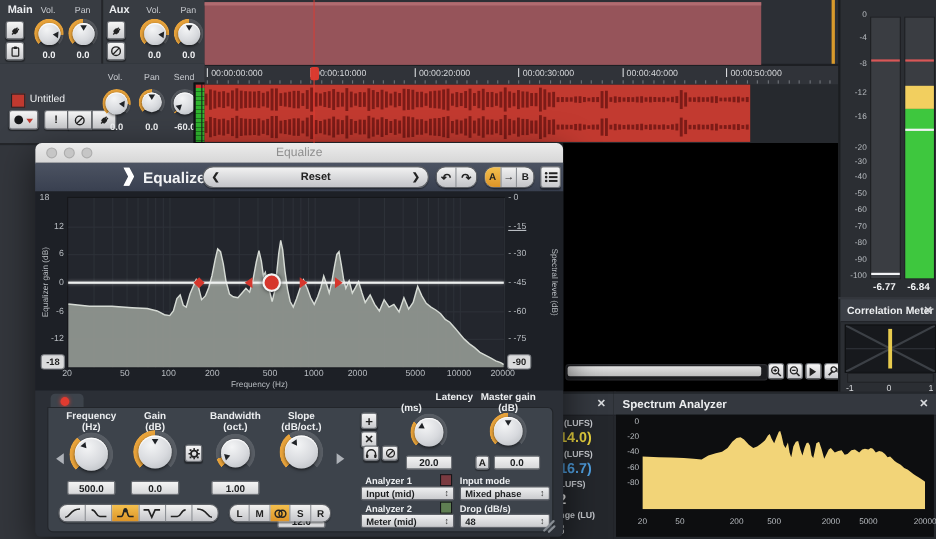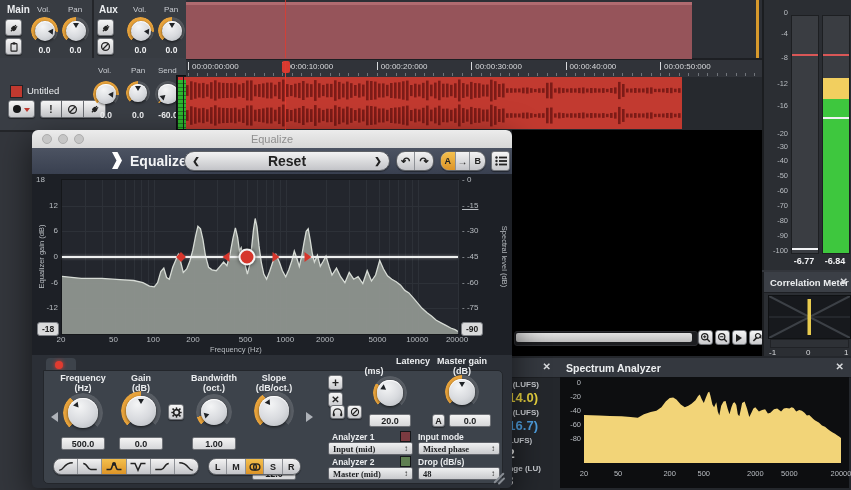--- a/index.html
+++ b/index.html
@@ -28,21 +28,21 @@
   .knob .cap{position:absolute;inset:13%;border-radius:50%;
     background:radial-gradient(circle at 38% 28%,#f4f5f6,#d8dade 55%,#b4b8bd);
     box-shadow:0 1px 3px rgba(0,0,0,.65),inset 0 1px 1px #fff;}
   .knob .ptr{position:absolute;inset:13%;transform:rotate(var(--rot,0deg));}
   .knob .ptr::before{content:"";position:absolute;left:50%;top:10%;transform:translateX(-50%);
     border:3.5px solid transparent;border-top:5px solid #1f2226;border-bottom:none;}
   
   .vbox{position:absolute;background:linear-gradient(#f4f4f4,#d6d7d9);border:1px solid #6f7277;border-radius:2px;
     box-sizing:border-box;display:flex;align-items:center;justify-content:center;font-size:9px;font-weight:bold;color:#1c1e20;}
   .drop{position:absolute;background:linear-gradient(#eff0f1,#c9cacd);border:1px solid #60636a;border-radius:2px;
-    box-sizing:border-box;display:flex;align-items:center;font-size:8.5px;font-weight:bold;color:#1c1e20;padding:0 4px;font-family:Liberation Serif, serif;}
+    box-sizing:border-box;display:flex;align-items:center;font-size:8.5px;font-weight:bold;color:#1c1e20;padding:0 4px;}
   .drop::after{content:"\2195";margin-left:auto;font-size:8px;color:#333;}
   
   .gridv,.gridh{position:absolute;background:#2d3138;pointer-events:none;}
   .gridv{top:0;bottom:0;width:1px;}
   .gridh{left:0;right:0;height:1px;}
   .zeroline{position:absolute;left:0;right:0;top:76px;height:2px;background:#eef0ef;box-shadow:0 0 3px rgba(255,255,255,.5);}
   .hd{position:absolute;top:77px;}
   .hd-diamond{width:7px;height:7px;background:#d6362c;transform:translate(-50%,-50%) rotate(45deg);}
   .hd-left{width:0;height:0;border:5px solid transparent;border-right:7px solid #d6362c;border-left:none;transform:translate(-50%,-50%);}
   .hd-right{width:0;height:0;border:5px solid transparent;border-left:7px solid #d6362c;border-right:none;transform:translate(-50%,-50%);}
@@ -642,21 +642,21 @@
       <span style="position:absolute;left:26px;top:4px;width:10px;height:10px;border-radius:50%;background:#c6c6c6;border:1px solid #adadad;box-sizing:border-box;"></span>
       <span style="position:absolute;left:42px;top:4px;width:10px;height:10px;border-radius:50%;background:#c6c6c6;border:1px solid #adadad;box-sizing:border-box;"></span>
       <span style="position:absolute;left:0;right:0;top:3px;text-align:center;font-size:11px;color:#8f8f8f;">Equalize</span>
     </div>
 
     <div class="abs" style="left:0;top:18px;width:480px;height:26px;background:linear-gradient(#4c5362,#394050);">
       <span style="position:absolute;left:80px;top:4px;width:10px;height:17px;background:#fff;clip-path:polygon(0 0,55% 0,100% 50%,55% 100%,0 100%,45% 50%);"></span>
       <span style="position:absolute;left:98px;top:5px;font-size:14px;font-weight:bold;color:#f2f3f5;">Equalize</span>
       <div class="seg" style="left:152px;top:3px;width:206px;height:20px;border-radius:10px;">
         <div style="width:22px;border-right:none;">❮</div>
-        <div style="flex:1;border-right:none;font-size:14px;">Reset</div>
+        <div style="flex:1;border-right:none;font-size:10px;">Reset</div>
         <div style="width:22px;">❯</div>
       </div>
       <div class="seg" style="left:364px;top:3px;width:38px;height:20px;">
         <div style="width:19px;font-size:11px;">↶</div>
         <div style="width:19px;font-size:11px;">↷</div>
       </div>
       <div class="seg" style="left:408px;top:3px;width:46px;height:20px;">
         <div class="on" style="width:15px;">A</div>
         <div style="width:15px;font-size:10px;">→</div>
         <div style="width:15px;">B</div>
@@ -891,21 +891,21 @@
     <div class="btn" style="left:400px;top:284px;width:13px;height:13px;font-size:9px;">A</div>
     <div class="vbox" style="left:417px;top:284px;width:42px;height:13px;">0.0</div>
 
     <div class="lbb" style="left:300px;top:302px;font-size:8.5px;">Analyzer 1</div>
     <div style="position:absolute;left:368px;top:301px;width:9px;height:9px;background:#7a3a40;border:1px solid #15171a;"></div>
     <div class="drop" style="left:296px;top:312px;width:85px;height:13px;">Input (mid)</div>
     <div class="lbb" style="left:386px;top:302px;font-size:8.5px;">Input mode</div>
     <div class="drop" style="left:386px;top:312px;width:82px;height:13px;">Mixed phase</div>
     <div class="lbb" style="left:300px;top:327px;font-size:8.5px;">Analyzer 2</div>
     <div style="position:absolute;left:368px;top:326px;width:9px;height:9px;background:#5f7f52;border:1px solid #15171a;"></div>
-    <div class="drop" style="left:296px;top:337px;width:85px;height:13px;">Master (mid)</div>
+    <div class="drop" style="left:296px;top:337px;width:85px;height:13px;">Meter (mid)</div>
     <div class="lbb" style="left:386px;top:327px;font-size:8.5px;">Drop (dB/s)</div>
     <div class="drop" style="left:386px;top:337px;width:82px;height:13px;">48</div>
 
     <div class="grip" style="left:460px;top:347px;"></div>
     <div class="grip" style="left:465px;top:350px;width:9px;"></div>
   </div>
 
 </div>
 
 </body></html>

